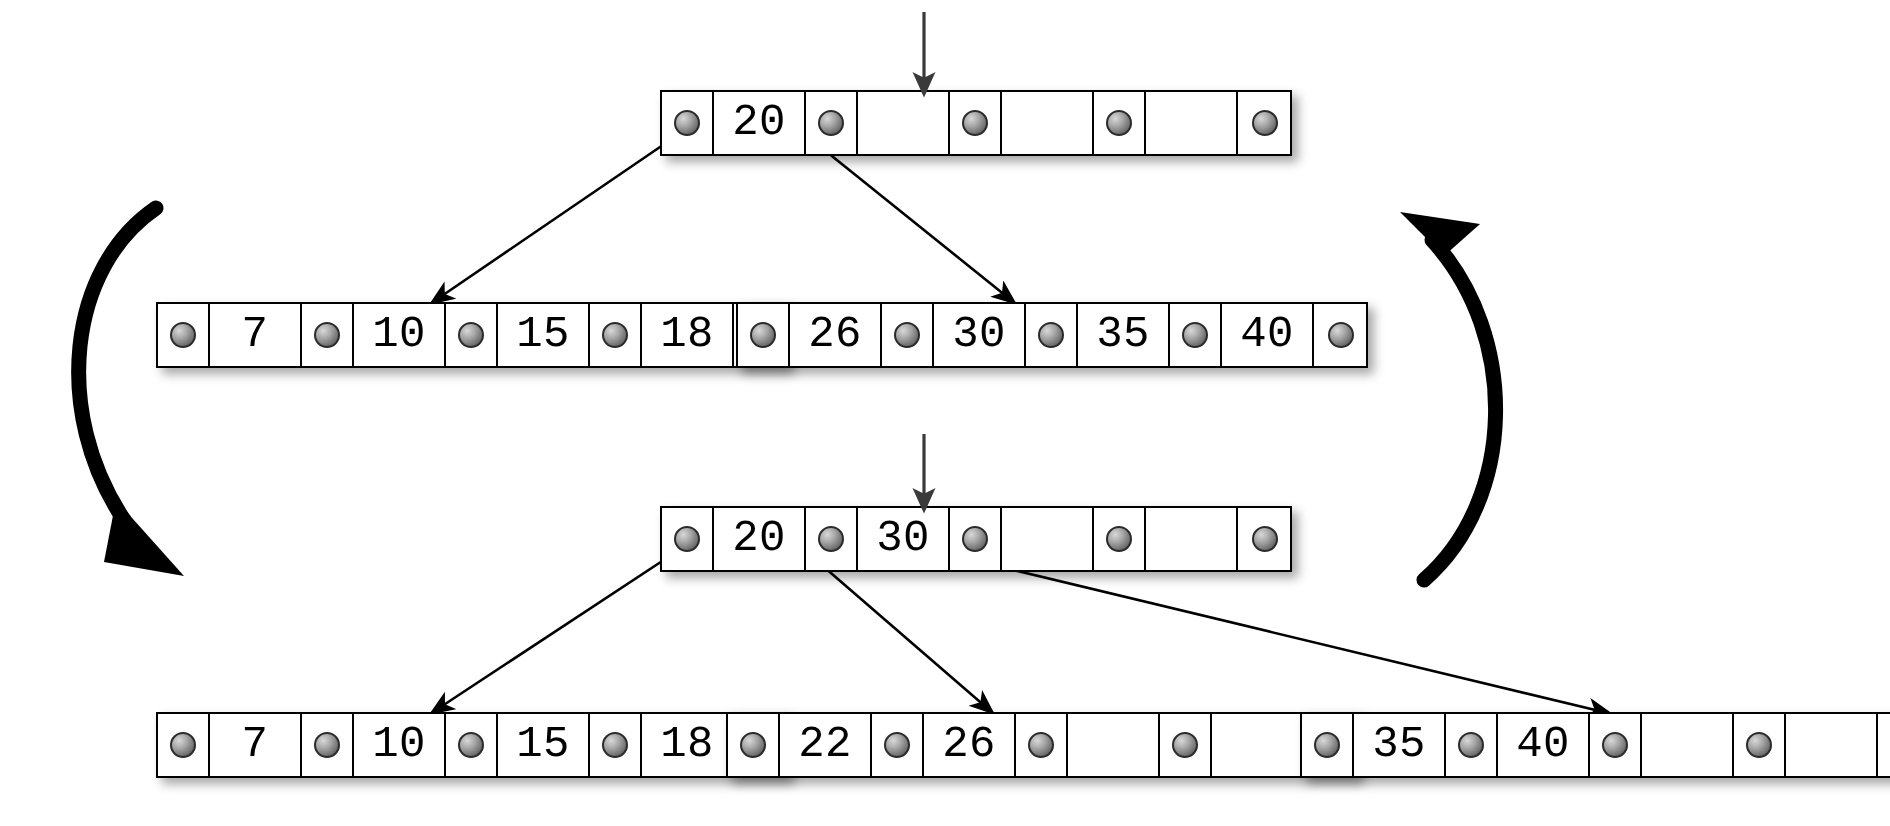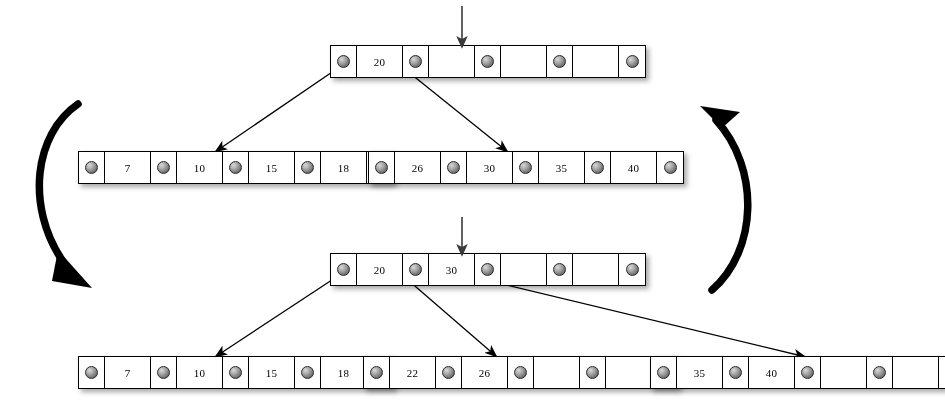--- a/index.html
+++ b/index.html
@@ -26,21 +26,21 @@
     box-sizing:border-box;
     border-right:1.5px solid #000;
     display:flex;
     align-items:center;
     justify-content:center;
     height:100%;
     background:#fff;
   }
   .cell:last-child{border-right:none;}
   .cell.ptr{width:26px;}
-  .cell.key{width:46px;font-size:11px;color:#000;letter-spacing:.2px;}
+  .cell.key{width:46px;font-size:22px;color:#000;letter-spacing:.2px;font-family:Liberation Mono, monospace;}
 
   
   .dot{
     width:13px;height:13px;border-radius:50%;
     background:radial-gradient(circle at 33% 30%, #d8d8d8 0%, #a9a9a9 35%, #6f6f6f 72%, #4a4a4a 100%);
     border:1px solid #2b2b2b;
     box-sizing:border-box;
   }
 
   

